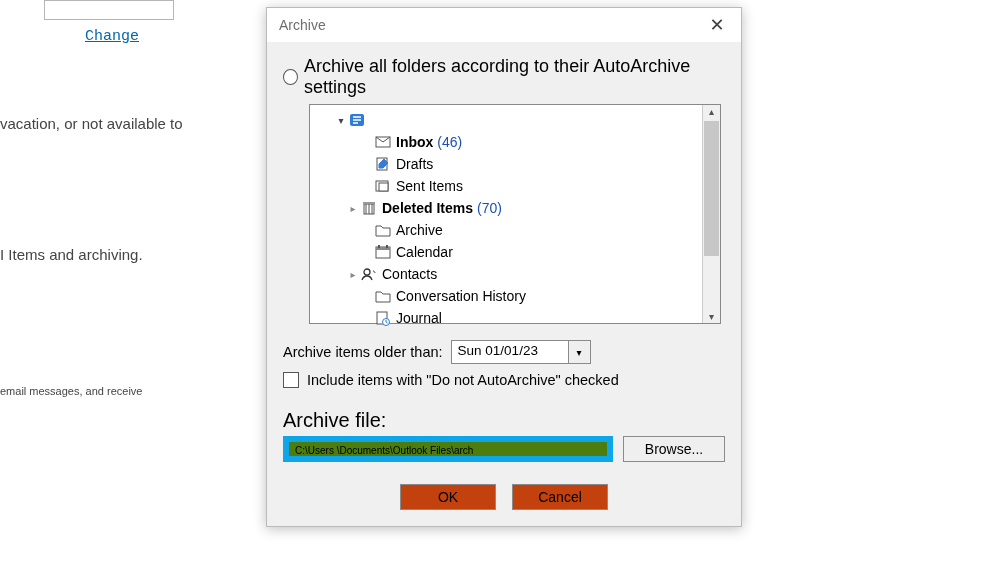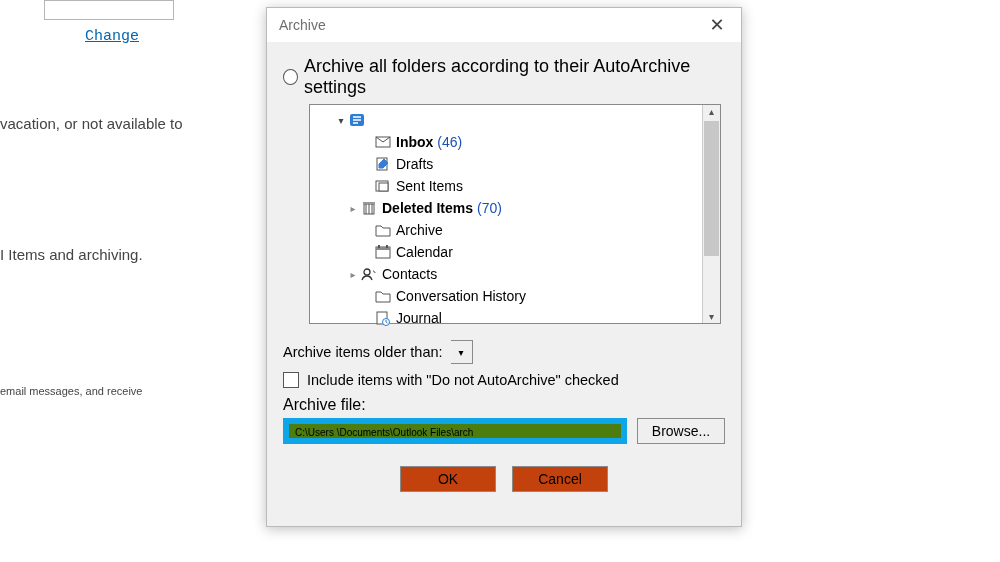--- a/index.html
+++ b/index.html
@@ -173,32 +173,32 @@
   }
   .row-check {
     display:flex; align-items:center; gap:8px;
     margin-top:8px;
     font-size:14.5px;
   }
   .checkbox {
     width:16px; height:16px; border:1.5px solid #555; background:#fff;
   }
   .archive-file-label {
-    margin-top:8px; font-size:16px;
+    margin-top:21px; font-size:20px;
   }
   .row-path {
     display:flex; gap:10px; margin-top:4px;
   }
   .path-field {
     flex:1; height:26px; border:6px solid #0ea5e9; background:#4d7c0f;
     padding:3px 6px; font-size:10px;
     overflow:hidden; white-space:nowrap;
   }
   .browse-btn {
-    width:88px; height:26px; border:1px solid #8a8a8a; background:#efefef;
+    width:102px; height:26px; border:1px solid #8a8a8a; background:#efefef;
     font-size:14px; display:flex; align-items:center; justify-content:center;
   }
   .dlg-buttons {
     display:flex; gap:16px; justify-content:center; margin-top:22px;
   }
   .dlg-btn {
     width:96px; height:26px; border:1px solid #8a8a8a; background:#c2410c;
     font-size:14px; display:flex; align-items:center; justify-content:center;
   }
 </style>
@@ -334,20 +334,21 @@
       <div class="tree-scroll">
         <div class="arrow up">▴</div>
         <div class="thumb"></div>
         <div class="arrow down">▾</div>
       </div>
     </div>
 
     <div class="row-date">
       <span>Archive items older than:</span>
       <div class="date-combo">
+        <div class="date-field">Sun 01/01/23</div>
         <div class="date-btn">
           <span>▾</span>
         </div>
       </div>
     </div>
 
     <div class="row-check">
       <span class="checkbox"></span>
       <span>Include items with "Do not AutoArchive" checked</span>
     </div>

